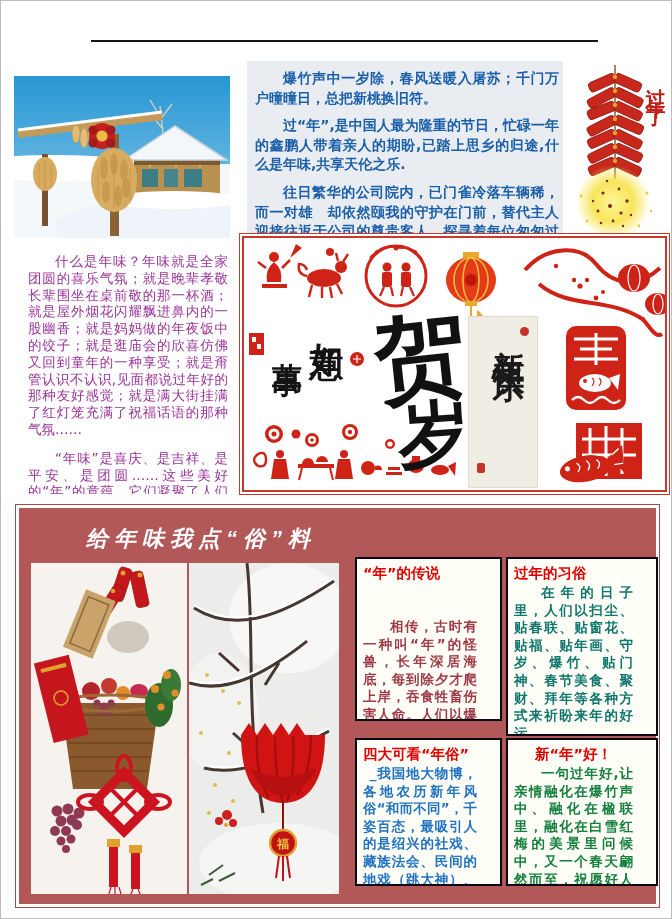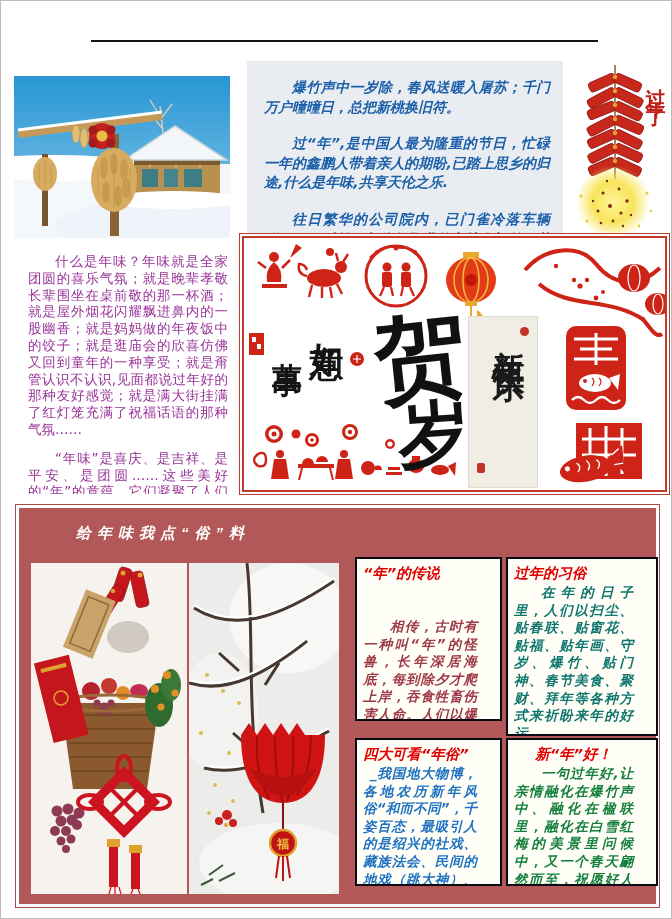--- a/index.html
+++ b/index.html
@@ -6,21 +6,21 @@
   #page{position:relative;width:670px;height:917px;border:1px solid #bcbcbc;background:#fff;
         font-family:"DejaVu Sans",sans-serif;overflow:hidden;}
   .abs{position:absolute;}
   
   .top-rule{left:90px;top:39px;width:507px;height:2px;background:#141414;}
   
   .photo-winter{left:13px;top:75px;width:216px;height:162px;}
   
   .poem{left:246px;top:60px;width:320px;height:178px;background:#e9edf2;color:#1b5fa8;
         font-weight:bold;font-size:14px;line-height:19.6px;text-align:justify;overflow:hidden;}
-  .poem p{margin:17px;text-indent:2em;font-style:italic;}
+  .poem p{margin:8px;text-indent:2em;}
   
   .fireblock{left:562px;top:60px;width:107px;height:178px;}
   .fire-caption{left:80px;top:12px;writing-mode:vertical-rl;text-orientation:upright;
         color:#c02018;font-weight:bold;font-size:20px;letter-spacing:10px;
         font-family:"DejaVu Serif",serif;}
   
   .essay{left:15px;top:240px;width:224px;height:253px;color:#993399;font-size:13.5px;
         line-height:16.8px;text-align:justify;overflow:hidden;}
   .essay p{margin:12px;text-indent:2em;}
   
@@ -40,27 +40,27 @@
         border:1px solid #e0ddd0;box-sizing:border-box;}
   .scroll .stext{position:absolute;left:18px;top:8px;writing-mode:vertical-rl;text-orientation:upright;
         font-size:32px;font-weight:bold;color:#1a1a1a;font-family:"DejaVu Serif",serif;letter-spacing:6px;}
   .seal-dot{position:absolute;background:#c43327;border-radius:2px;}
   .sd1{right:8px;top:10px;width:9px;height:9px;border-radius:50%;}
   .sd2{left:8px;bottom:14px;width:8px;height:10px;}
   
   .folk-outer{left:14px;top:503px;width:645px;height:404px;border:1px solid #a94a4a;background:#fff;
         padding:3px;box-sizing:border-box;}
   .folk-inner{position:relative;width:100%;height:100%;background:#b25858;}
-  .folk-title{position:absolute;left:57px;top:16px;width:240px;color:#fff;font-size:15px;
-        font-style:italic;font-weight:bold;letter-spacing:6px;text-align:left;
+  .folk-title{position:absolute;left:57px;top:16px;width:240px;color:#fff;font-size:22px;
+        font-style:italic;font-weight:bold;letter-spacing:6px;text-align:right;
         font-family:Liberation Sans, sans-serif;}
   .photo-knot{position:absolute;left:12px;top:55px;width:156px;height:331px;}
   .photo-snow{position:absolute;left:170px;top:55px;width:150px;height:331px;}
   .info-box{position:absolute;background:#fffef7;border:2px solid #0a0a14;box-sizing:border-box;
-        padding:5px 23px 4px 6px;overflow:hidden;font-style:italic;}
+        padding:5px 23px 4px 6px;overflow:hidden;}
   .info-box .ititle{color:#e00000;font-weight:bold;font-size:14.5px;margin:0 0 1px 0;}
   .info-box .ibody{font-size:13.5px;line-height:17.6px;font-weight:bold;margin:0;
         text-indent:2em;text-align:justify;}
   .box1{left:336px;top:49px;width:147px;height:164px;}
   .box2{left:487px;top:49px;width:152px;height:179px;}
   .box3{left:336px;top:230px;width:147px;height:148px;}
   .box4{left:487px;top:230px;width:152px;height:148px;}
   .box3 .ibody{text-indent:0.5em;}
   .box4 .ititle{text-align:center;}
 </style>

